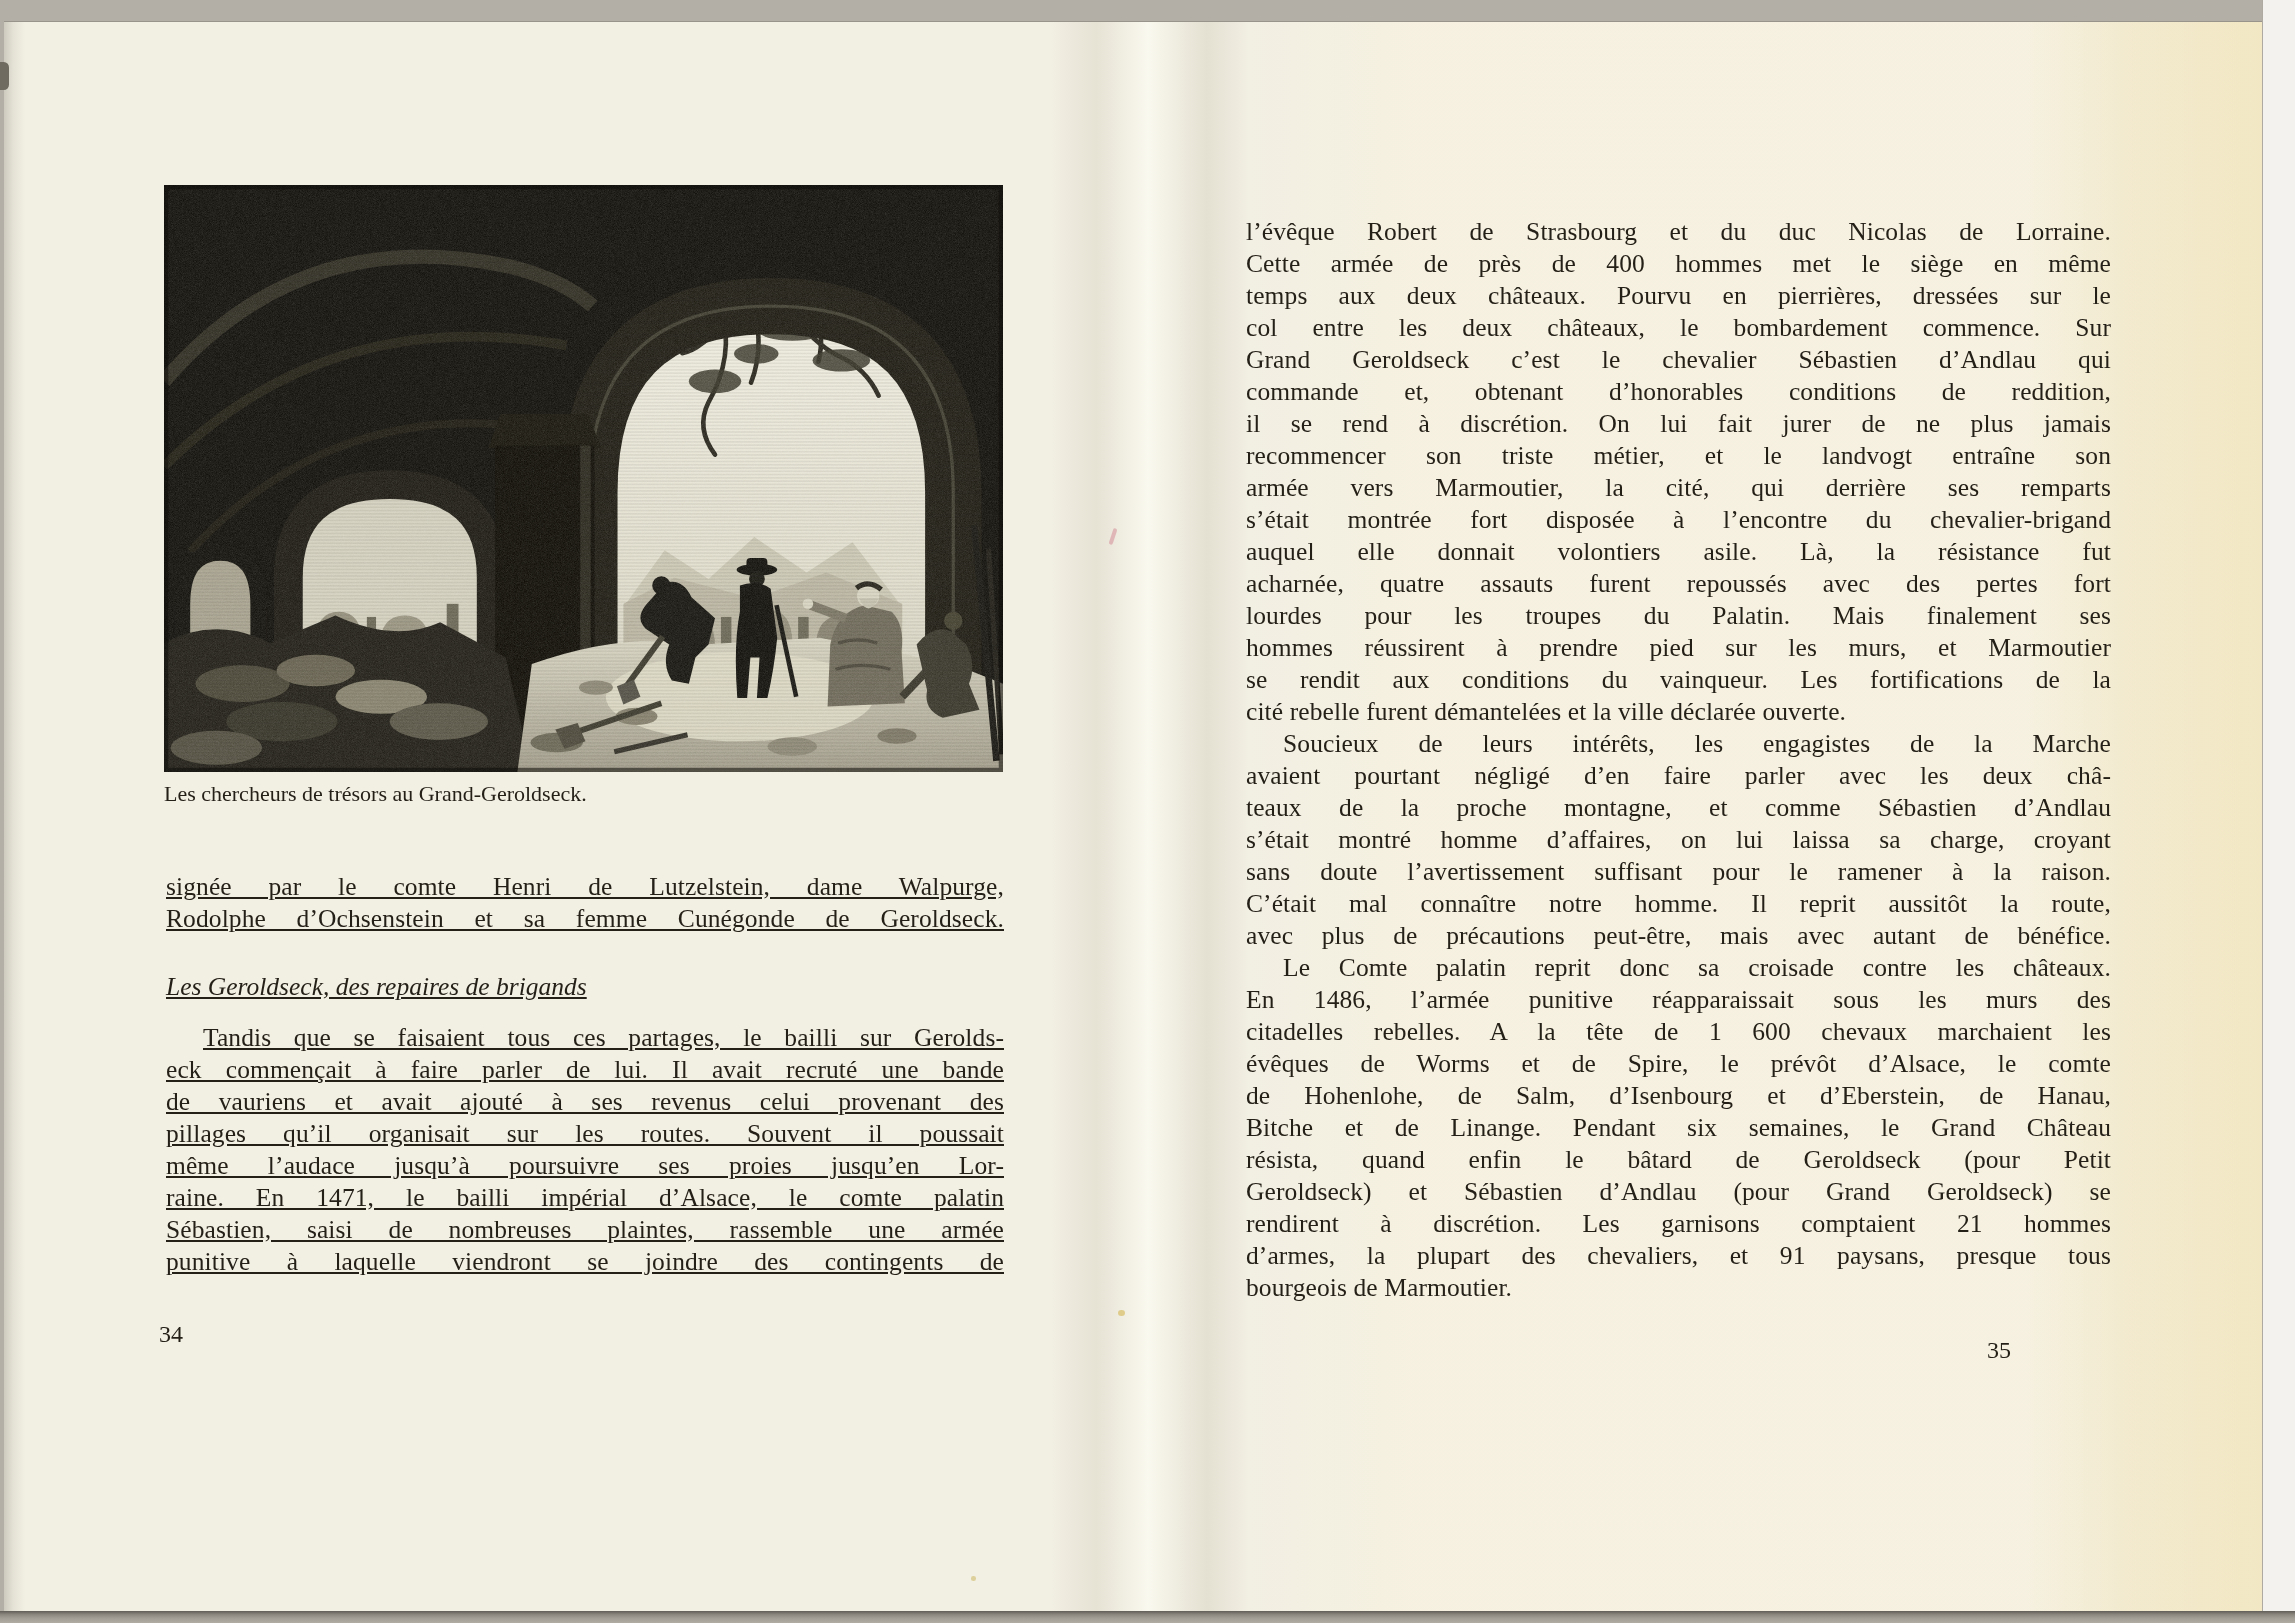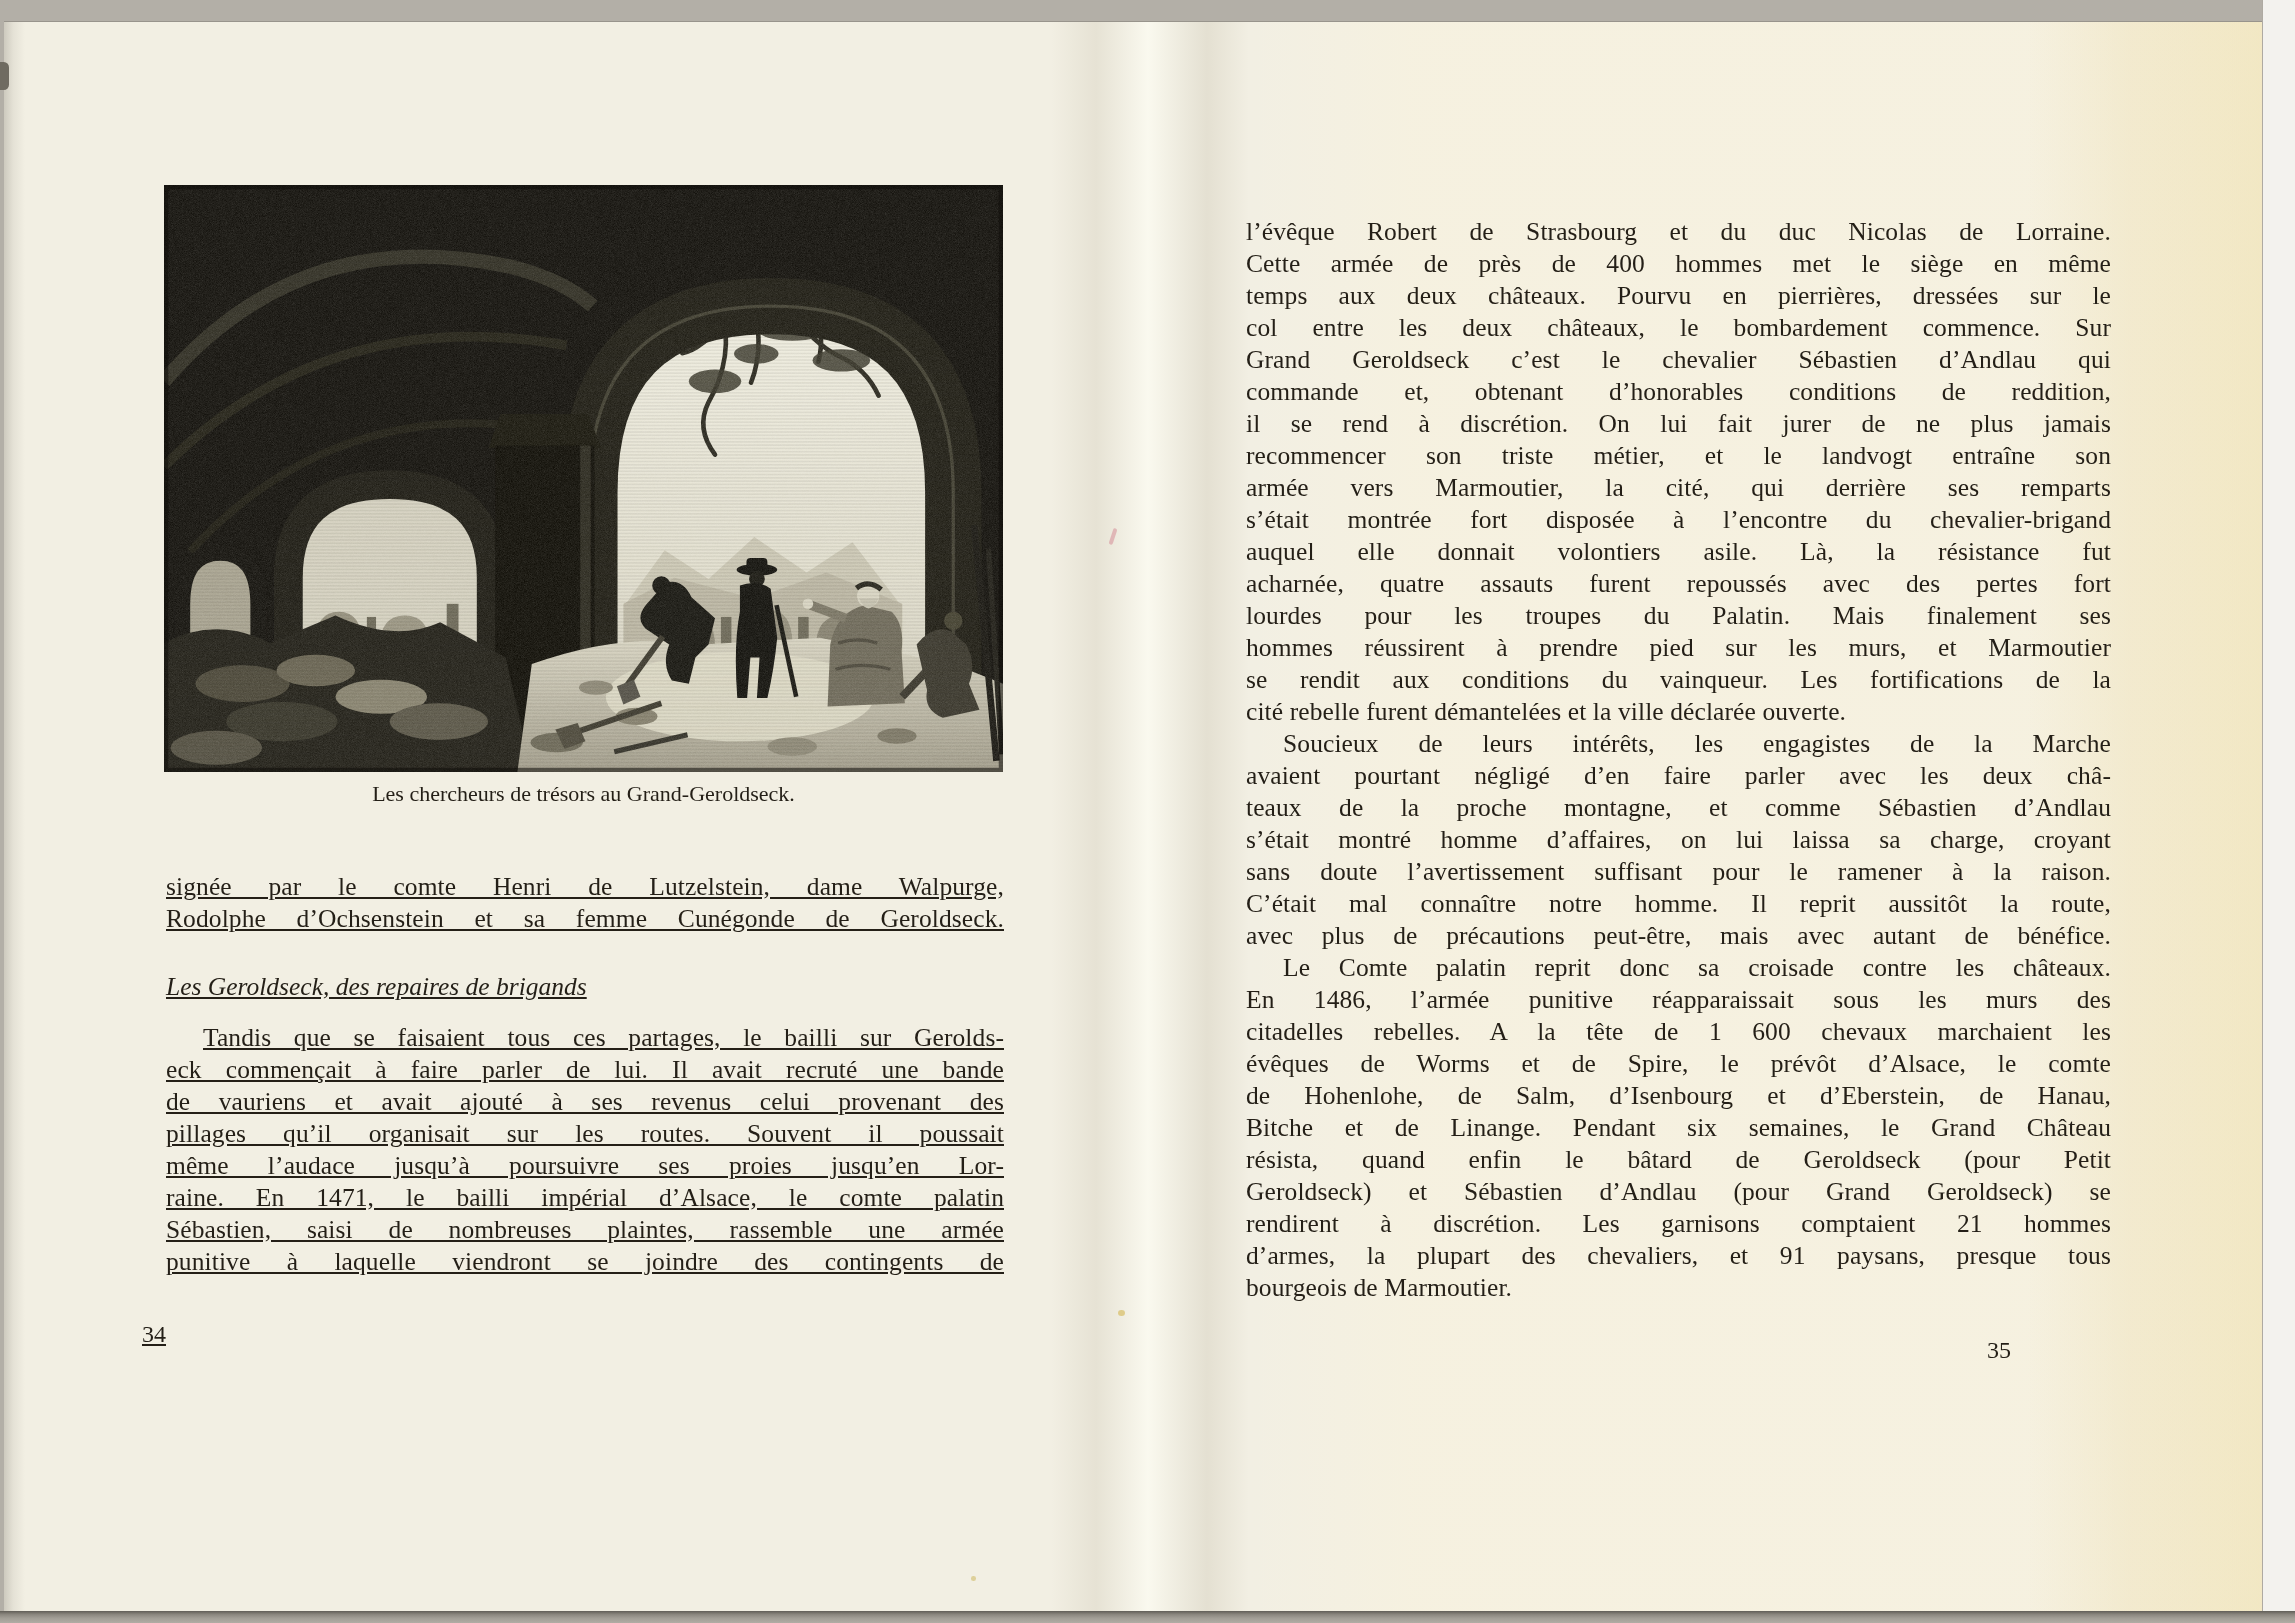--- a/index.html
+++ b/index.html
@@ -32,23 +32,23 @@
   .stain.pink{left:1111px;top:528px;width:3.9px;height:17px;background:#d99ba2;opacity:.65;transform:rotate(18deg);border-radius:2px;}
 
   
   .col{position:absolute;margin-top:16px;}
   .tline{height:32px;line-height:32px;font-size:25.5px;text-align:justify;text-align-last:justify;letter-spacing:0.1px;}
   .tline.last{text-align-last:left;}
   .tline.ind{text-indent:37px;}
   .leftcol{left:166px;top:855px;width:838px;text-decoration:underline;}
   .rightcol{left:1246px;top:200px;width:865px;}
   .heading{font-style:italic;font-size:25.5px;line-height:34px;height:34px;margin-top:35px;margin-bottom:17.7px;text-align:left;}
-  .caption{left:164px;top:781px;width:839px;text-align:center;font-size:22px;line-height:26px;}
+  .caption{left:164px;top:781px;width:839px;font-size:22px;line-height:26px;}
   .pagenum{font-size:24px;line-height:26px;}
-  .pagenum.pl{left:142px;top:1321px;text-decoration:underline;}
+  .pagenum.pl{left:159px;top:1321px;}
   .pagenum.pr{left:1987px;top:1337px;}
 
   
   .illustration{left:164px;top:185px;width:839px;height:587px;margin:0;padding:0;}
   .illustration svg{display:block;width:100%;height:100%;}
 </style>
 </head>
 <body>
 
 <div class="abs paper"></div>

